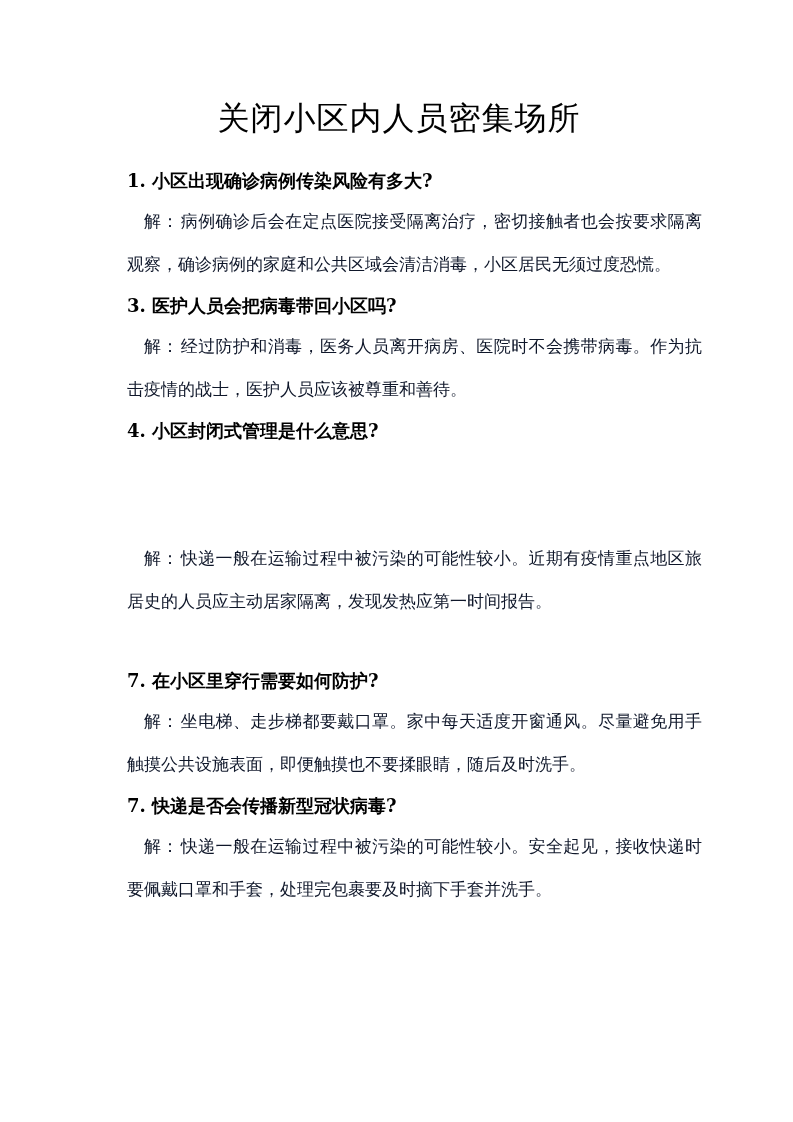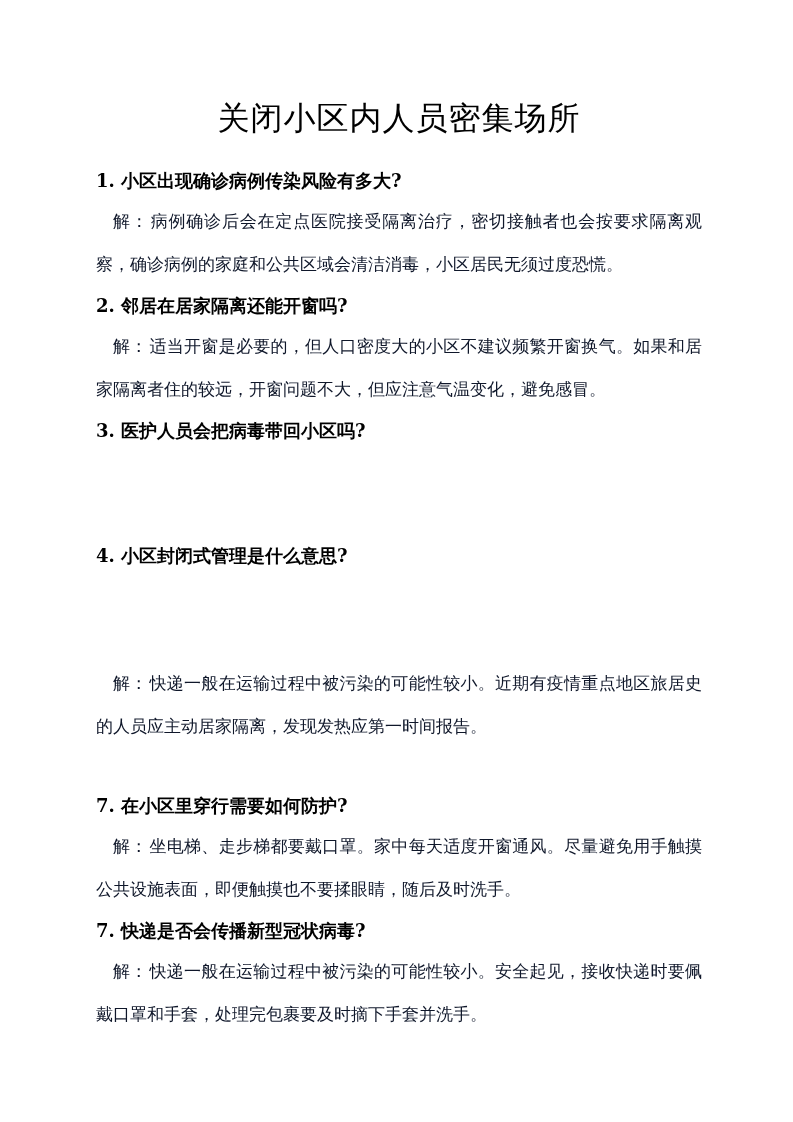--- a/index.html
+++ b/index.html
@@ -34,20 +34,21 @@
       margin: 0;
     }
     .qa-list {
       position: absolute;
       left: 0;
       top: 162px;
       width: 606px;
     }
     .qa-item {
       height: 125px;
+      margin-left: 31px;
     }
     .question {
       margin: 0;
       font-size: 18px;
       font-weight: bold;
       line-height: 38px;
       height: 38px;
       white-space: nowrap;
     }
     .answer {
@@ -69,27 +70,24 @@
 <div class="page">
   <h1 class="doc-title">关闭小区内人员密集场所</h1>
 
   <div class="qa-list">
 
     <div class="qa-item">
       <p class="question">1. 小区出现确诊病例传染风险有多大?</p>
       <p class="answer"><span class="lbl">解：</span><span>病例确诊后会在定点医院接受隔离治疗，密切接触者也会按要求隔离观察，确诊病例的家庭和公共区域会清洁消毒，小区居民无须过度恐慌。</span></p>
     </div>
 
-    <div class="qa-item">
-      <p class="question">2. 邻居在居家隔离还能开窗吗?</p>
-      <p class="answer"><span class="lbl">解：</span><span>适当开窗是必要的，但人口密度大的小区不建议频繁开窗换气。如果和居家隔离者住的较远，开窗问题不大，但应注意气温变化，避免感冒。</span></p>
-    </div>
 
     <div class="qa-item">
       <p class="question">3. 医护人员会把病毒带回小区吗?</p>
+      <p class="answer"><span class="lbl">解：</span><span>经过防护和消毒，医务人员离开病房、医院时不会携带病毒。作为抗击疫情的战士，医护人员应该被尊重和善待。</span></p>
     </div>
 
     <div class="qa-item">
       <p class="question">4. 小区封闭式管理是什么意思?</p>
     </div>
 
     <div class="qa-item">
       <p class="answer"><span class="lbl">解：</span><span>快递一般在运输过程中被污染的可能性较小。近期有疫情重点地区旅居史的人员应主动居家隔离，发现发热应第一时间报告。</span></p>
     </div>
 

